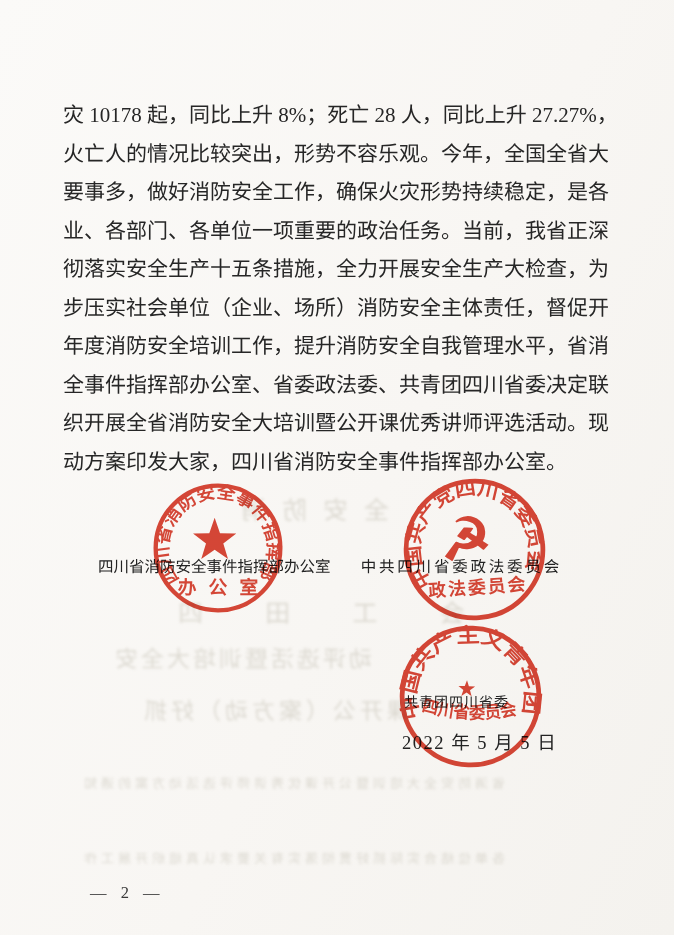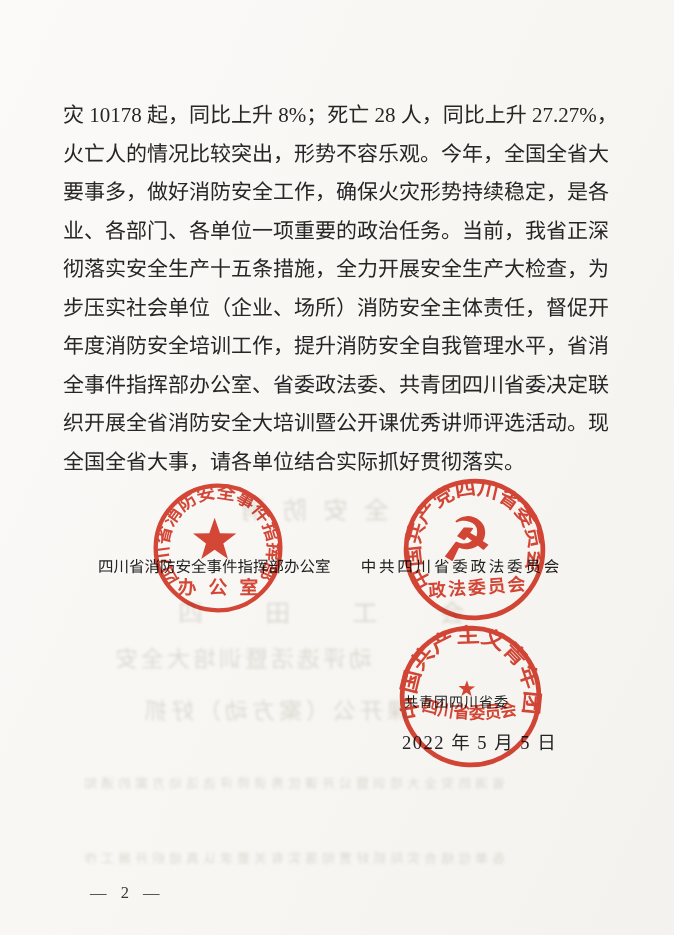--- a/index.html
+++ b/index.html
@@ -69,21 +69,21 @@
   <div class="body-text">
     <div class="line">灾 10178 起，同比上升 8%；死亡 28 人，同比上升 27.27%，小</div>
     <div class="line">火亡人的情况比较突出，形势不容乐观。今年，全国全省大事、</div>
     <div class="line">要事多，做好消防安全工作，确保火灾形势持续稳定，是各行</div>
     <div class="line">业、各部门、各单位一项重要的政治任务。当前，我省正深入贯</div>
     <div class="line">彻落实安全生产十五条措施，全力开展安全生产大检查，为进一</div>
     <div class="line">步压实社会单位（企业、场所）消防安全主体责任，督促开展好</div>
     <div class="line">年度消防安全培训工作，提升消防安全自我管理水平，省消防安</div>
     <div class="line">全事件指挥部办公室、省委政法委、共青团四川省委决定联合组</div>
     <div class="line">织开展全省消防安全大培训暨公开课优秀讲师评选活动。现将活</div>
-    <div class="line last">全国全省大事，请各单位结合实际抓好贯彻落实。</div>
+    <div class="line last">动方案印发大家，四川省消防安全事件指挥部办公室。</div>
   </div>
 
   <div class="sign-row">
     <span class="left-org">四川省消防安全事件指挥部办公室</span>
     <span class="right-org">中共四川省委政法委员会</span>
   </div>
 
   <div class="signer-line">共青团四川省委</div>
   <div class="date-line">2022 年 5 月 5 日</div>
 

